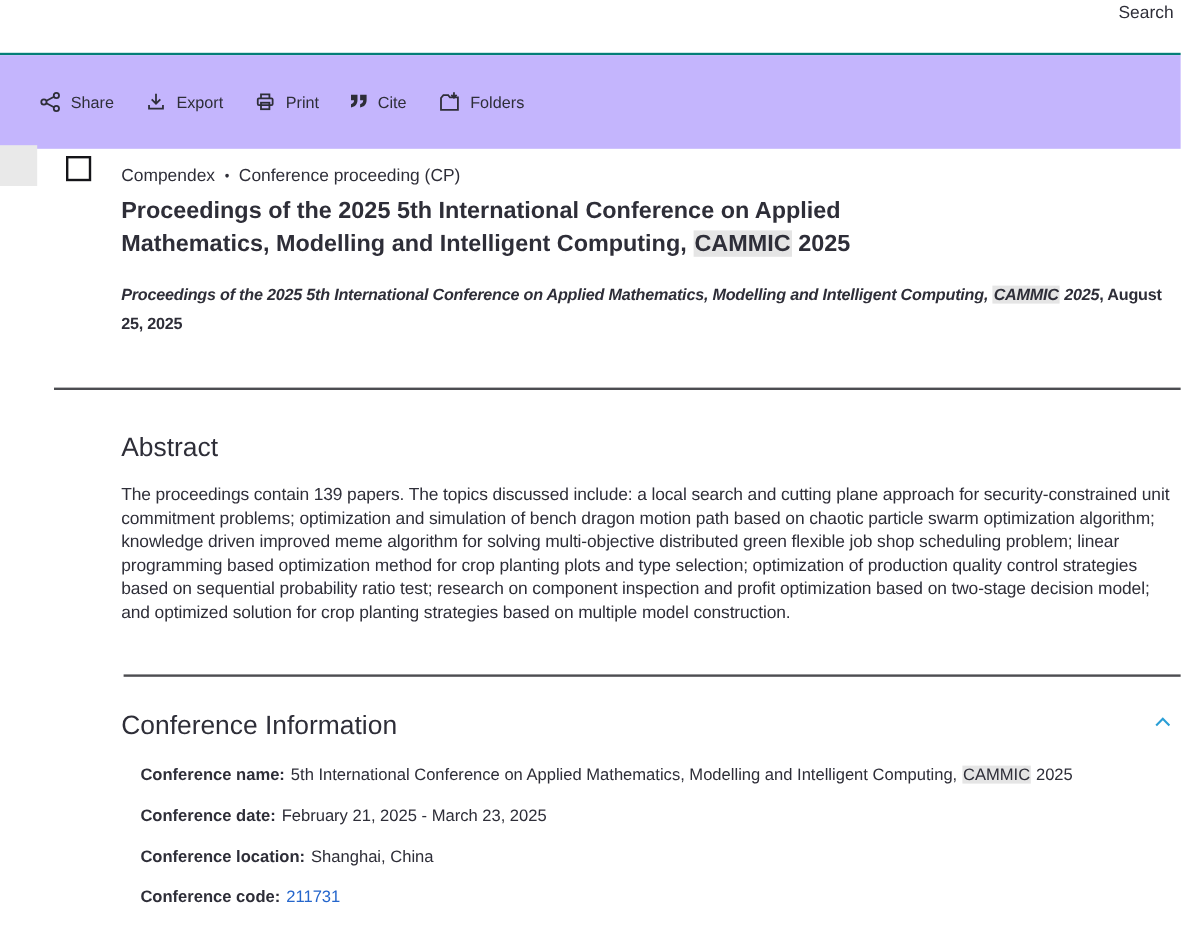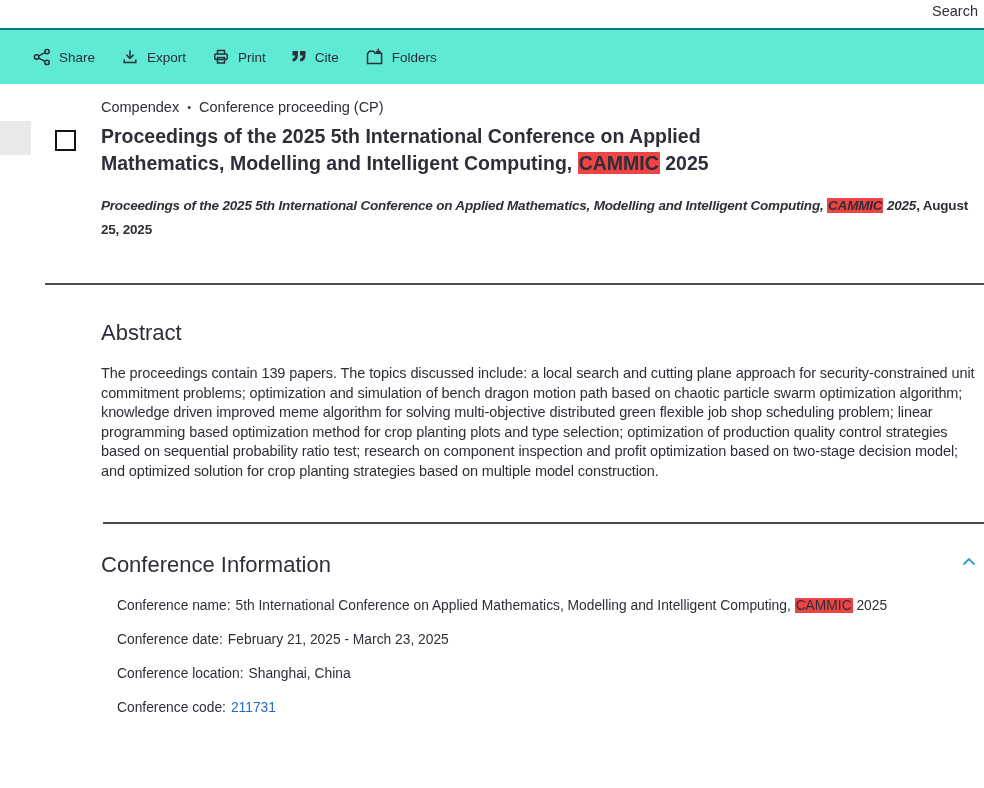--- a/index.html
+++ b/index.html
@@ -3,52 +3,52 @@
 <meta charset="utf-8">
 <style>
   html,body{margin:0;padding:0;}
   body{
     width:984px;height:788px;position:relative;overflow:hidden;
     background:#ffffff;color:#2e2e38;
     font-family:"Liberation Sans", sans-serif;
     -webkit-font-smoothing:antialiased;
   }
   
-  .topbar{height:28px;position:relative;}
+  .topbar{height:44px;position:relative;}
   .search-label{position:absolute;top:3px;right:6px;font-size:14.5px;cursor:pointer;}
   .teal-rule{height:2px;background:#047e77;}
   
-  .toolbar{height:54px;background:#5eead4;display:flex;align-items:center;padding-left:33px;gap:26px;}
+  .toolbar{height:78px;background:#c4b5fd;display:flex;align-items:center;padding-left:33px;gap:26px;}
   .tool{display:flex;align-items:center;gap:8px;font-size:13.5px;cursor:pointer;color:#2e2e38;}
   .tool svg{display:block;flex:none;}
   
   .gray-tab{position:absolute;left:0;top:121px;width:31px;height:34px;background:#e9e9e9;}
   .checkbox{position:absolute;left:55px;top:130px;width:17px;height:17px;border:2.5px solid #141418;background:#fff;cursor:pointer;}
   
   .content-upper{margin:14px 6px 0 101px;}
   .meta{font-size:14.5px;line-height:19px;}
   .meta .dot{margin:0 8px;font-size:11px;vertical-align:1px;}
   .title{font-size:19.5px;line-height:27px;font-weight:700;margin-top:6px;}
   .title .tline{display:block;}
-  .hl{background:#ef4444;padding:0 1px;}
+  .hl{background:#e5e5e5;padding:0 1px;}
   .citation{margin-top:17px;font-size:13.5px;font-weight:700;line-height:23.5px;letter-spacing:-0.2px;}
   .citation .it{font-style:italic;}
   .rule{border:none;height:0;border-top:2px solid #4c4d51;margin-right:0;}
   .rule-a{margin:42px 0 0 45px;}
   .rule-b{margin:41px 0 0 103px;}
   .content-mid{margin:0 6px 0 101px;}
   .section-heading{font-size:22px;line-height:24px;font-weight:400;}
   .abstract-heading{margin-top:36px;}
   .abstract-text{margin-top:19px;font-size:14.5px;line-height:19.5px;letter-spacing:-0.1px;}
   .content-low{margin:0 6px 0 101px;}
   .ci-head-row{margin-top:29px;display:flex;align-items:flex-start;justify-content:space-between;}
   .collapse-btn{background:none;border:none;padding:2px;margin-top:2px;cursor:pointer;line-height:0;}
   .fields{margin:21px 0 0 16px;}
   .field-row{font-size:13.8px;line-height:15px;margin-bottom:19px;}
-  .field-label{font-weight:400;margin-right:5px;}
+  .field-label{font-weight:700;margin-right:5px;}
   .link{color:#2566cc;text-decoration:none;cursor:pointer;text-align:right;}
 </style>
 </head>
 <body>
 
 <div class="topbar">
   <span class="search-label">Search</span>
 </div>
 <div class="teal-rule"></div>
 

